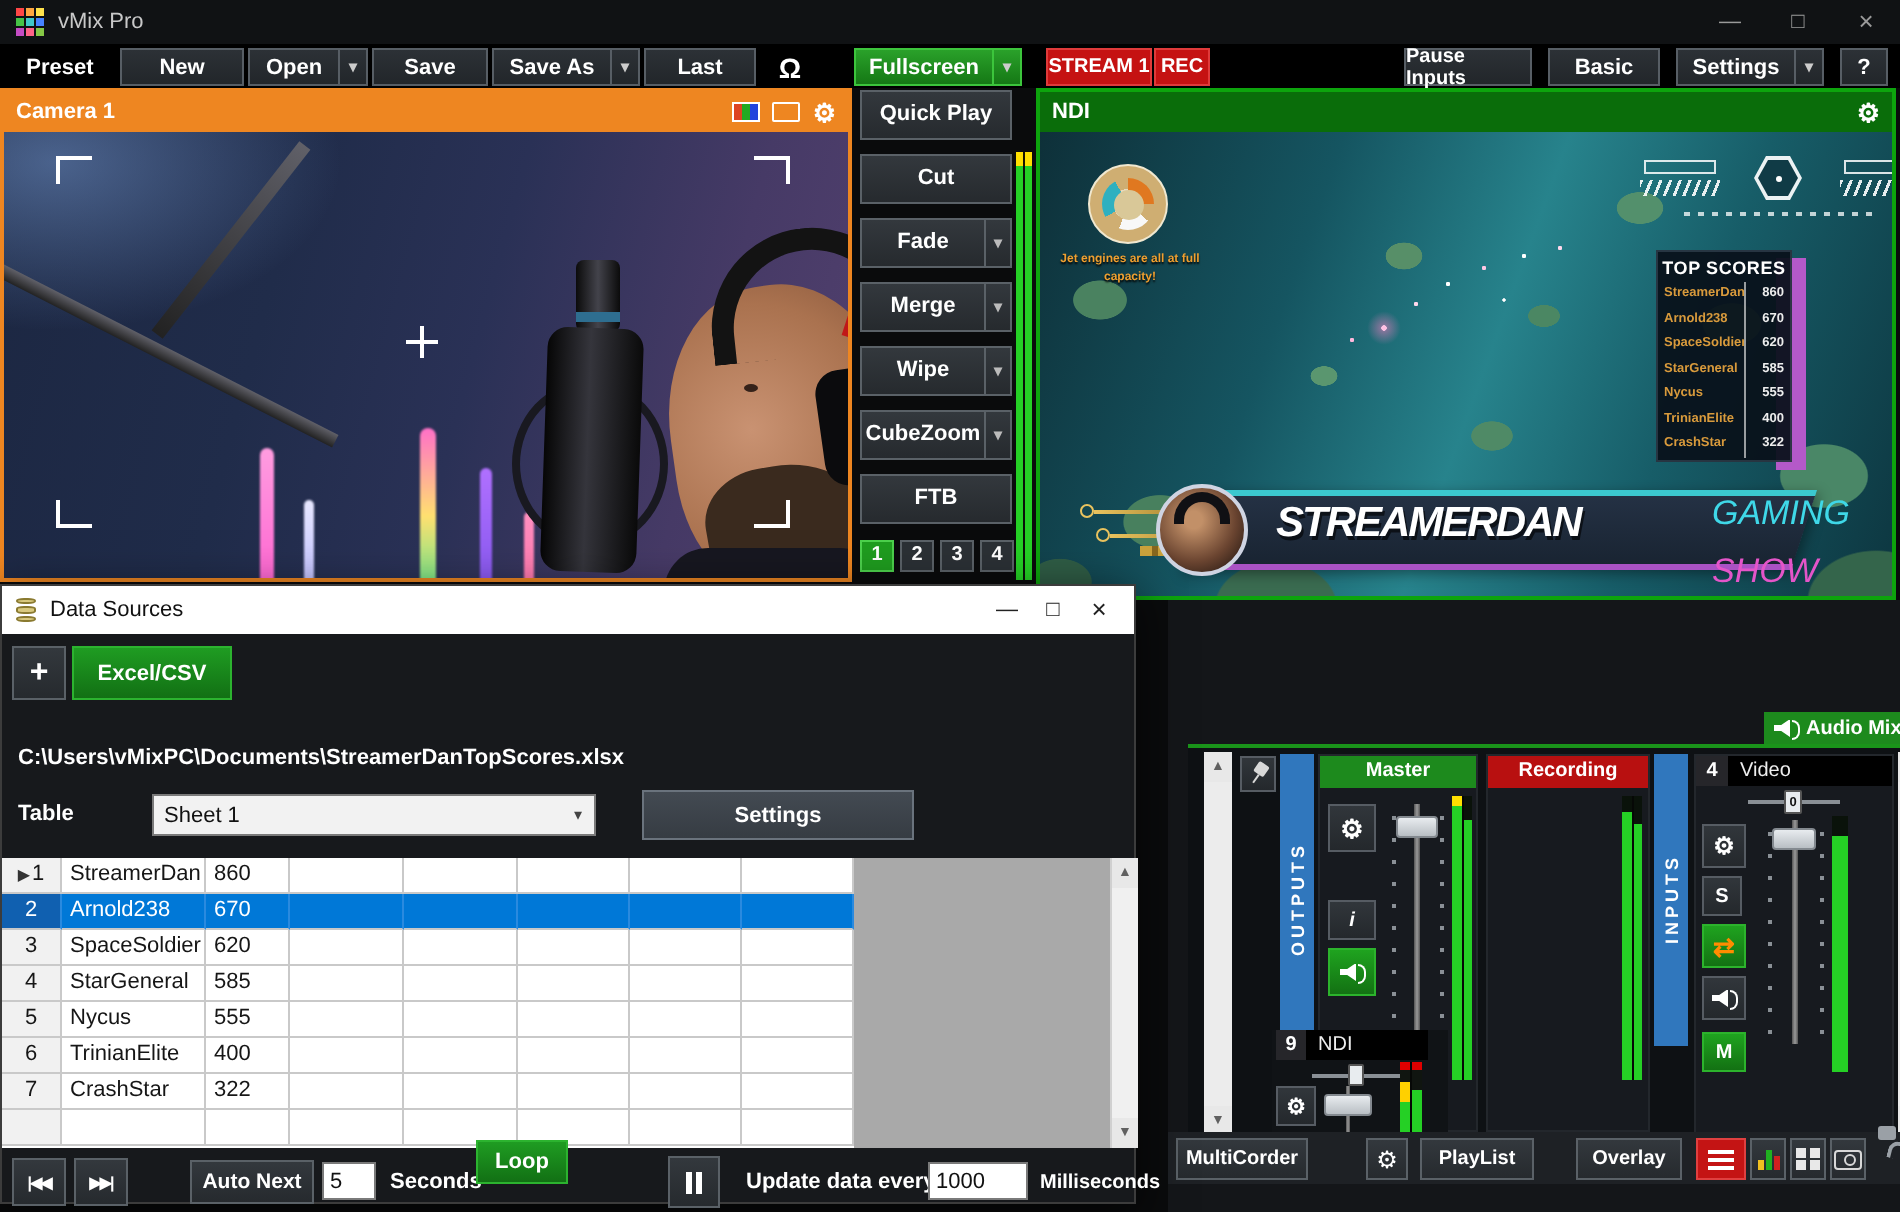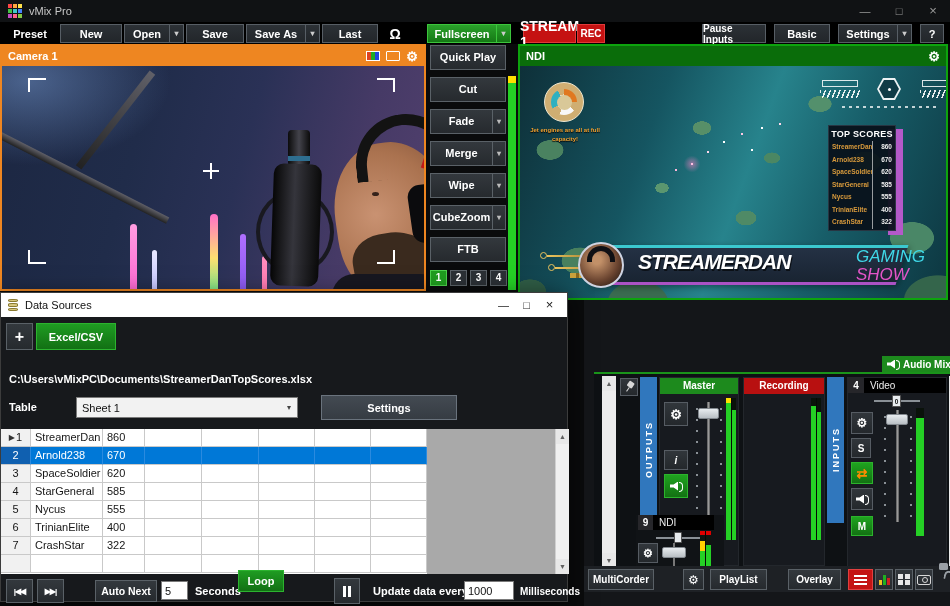--- a/index.html
+++ b/index.html
@@ -117,21 +117,21 @@
   .bn-main{left:56px;top:3px;width:306px;height:40px;transform:skewX(-18deg);
            background:linear-gradient(180deg,#243144,#192432);border-top:3px solid #3bc8cf;border-bottom:3px solid #aa52c4;
            box-shadow:2px 2px 6px rgba(0,0,0,.4);}
   .bn-avatar{left:38px;top:0;width:46px;height:46px;border-radius:50%;border:2px solid #cfd4e2;
              background:radial-gradient(circle at 40% 38%,#c29068 12%,#6a4430 58%,#241812 92%);overflow:hidden;}
   .bn-av-hp{left:7px;top:2px;width:28px;height:16px;border:5px solid #101014;border-bottom:none;border-radius:14px 14px 0 0;}
   .bn-title{left:98px;top:8px;width:220px;color:#fff;font-size:21px;font-weight:900;font-style:italic;
             letter-spacing:-1px;white-space:nowrap;text-shadow:1px 2px 0 rgba(0,0,0,.6);}
   .bn-tag{left:316px;top:6px;line-height:1.05;font-weight:400;font-style:italic;font-size:17px;}
   .bn-tag .l1{color:#3fd8e8;}
-  .bn-tag .l2{color:#e455c9;}
+  .bn-tag .l2{color:#e455c9;margin-top:11px;}
 
   
   #transitions{left:428px;top:44px;width:90px;height:247px;}
   .tbtn{position:absolute;left:2px;width:76px;height:25px;background:linear-gradient(#33383d,#262a2e);
         border:1px solid #5a6167;color:#fff;font-size:11px;font-weight:bold;display:flex;}
   .tlabel{flex:1;text-align:center;line-height:23px;overflow:hidden;}
   .tarrow{width:13px;border-left:1px solid #5a6167;color:#bbb;font-size:8px;line-height:23px;text-align:center;}
   .obtn{position:absolute;top:226px;width:17px;height:16px;background:#2b3035;border:1px solid #5a6167;
         color:#fff;font-size:10px;font-weight:bold;text-align:center;line-height:14px;}
   .obtn.active{background:#1f9c1f;border-color:#4cd04c;}
@@ -267,21 +267,21 @@
     <div class="tb-btn" style="left:246px;width:74px;">
       <span style="flex:1;text-align:center;">Save As</span>
       <span class="tb-arrow">▾</span>
     </div>
     <div class="tb-btn" style="left:322px;width:56px;">Last</div>
     <div class="tb-plain" style="left:382px;width:26px;font-size:14px;">Ω</div>
     <div class="tb-btn tb-green" style="left:427px;width:84px;">
       <span style="flex:1;text-align:center;">Fullscreen</span>
       <span class="tb-arrow" style="border-left-color:#3cc53c;">▾</span>
     </div>
-    <div class="tb-btn tb-red" style="left:523px;width:53px;font-size:14px;">STREAM 1</div>
+    <div class="tb-btn tb-red" style="left:523px;width:53px;font-size:10px;">STREAM 1</div>
     <div class="tb-btn tb-red" style="left:577px;width:28px;font-size:10px;">REC</div>
     <div class="tb-btn" style="left:702px;width:64px;font-size:10px;">Pause Inputs</div>
     <div class="tb-btn" style="left:774px;width:56px;">Basic</div>
     <div class="tb-btn" style="left:838px;width:74px;">
       <span style="flex:1;text-align:center;">Settings</span>
       <span class="tb-arrow">▾</span>
     </div>
     <div class="tb-btn" style="left:920px;width:24px;">?</div>
   </div>
 

